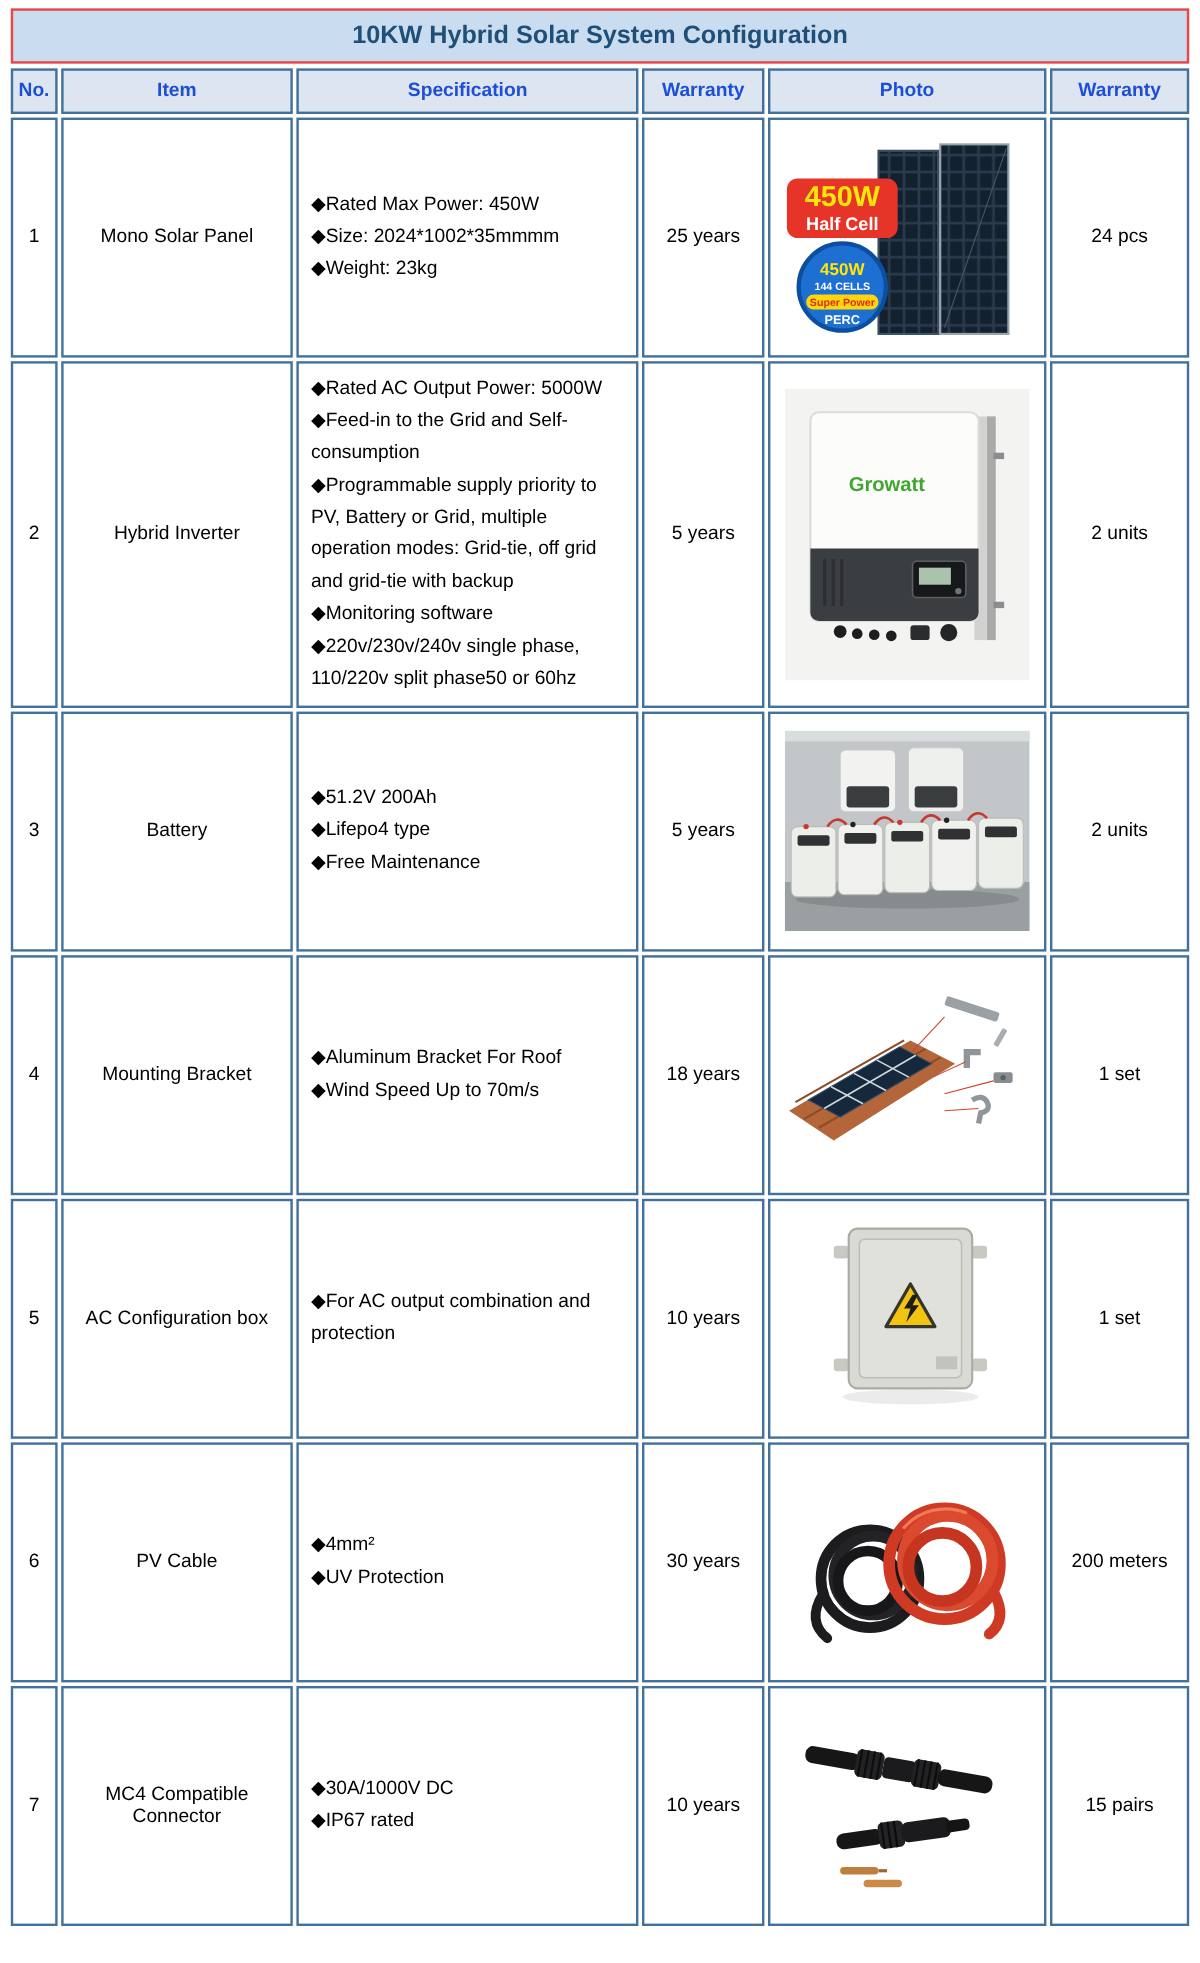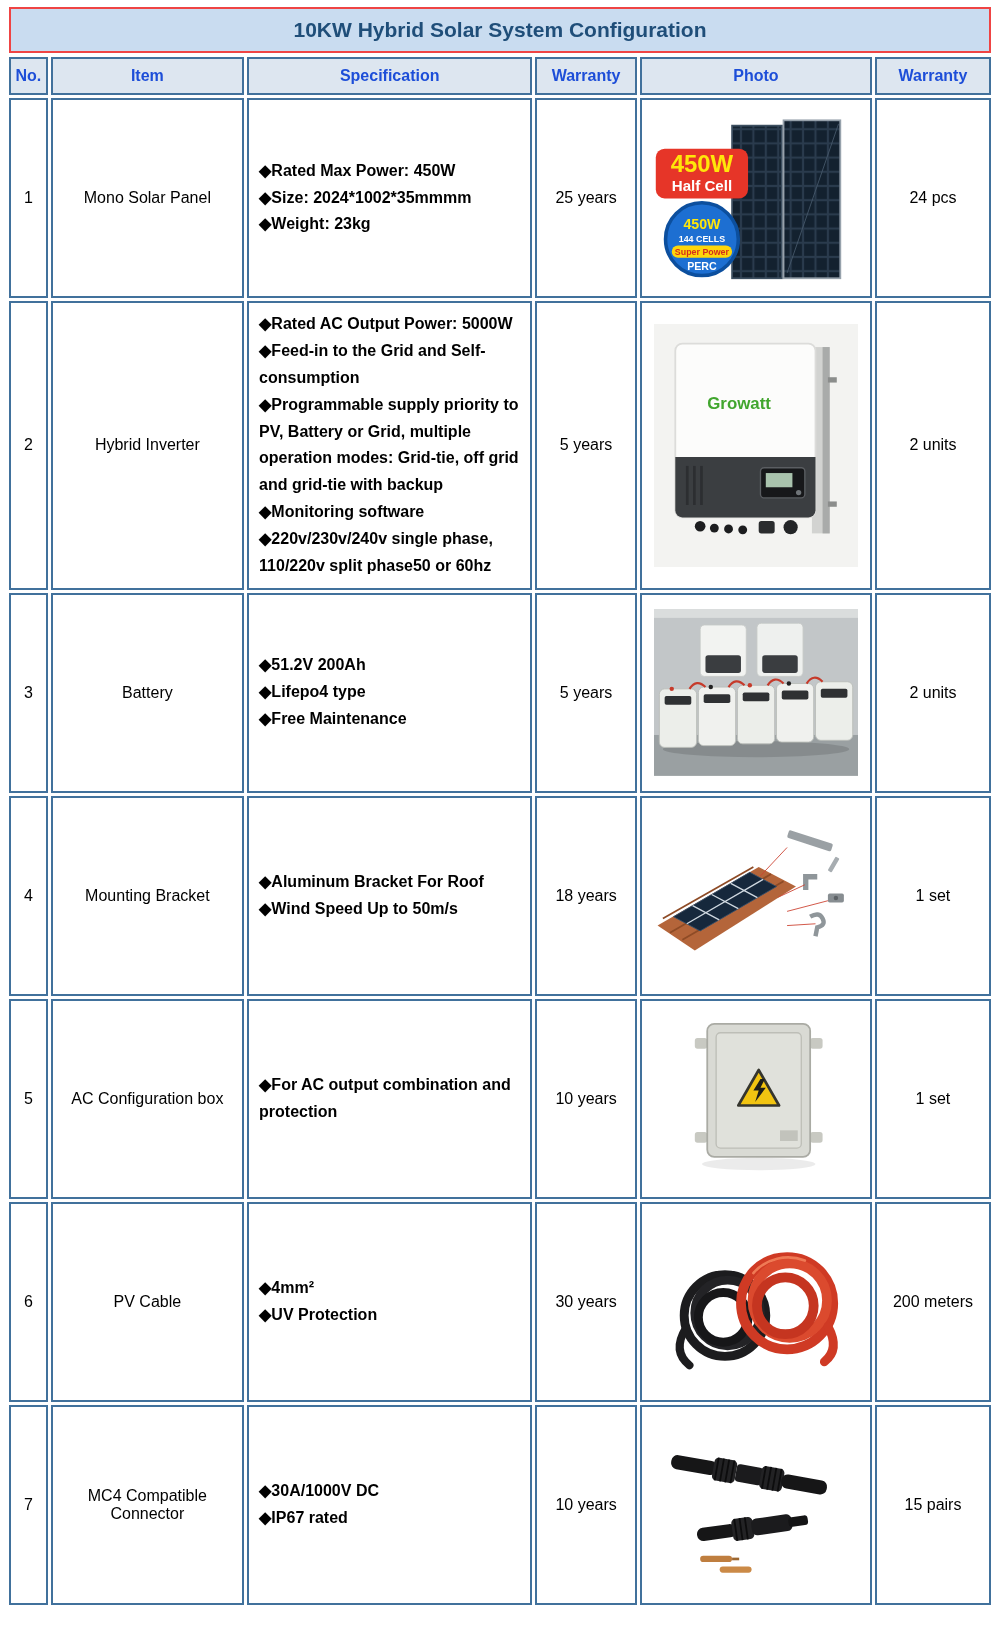--- a/index.html
+++ b/index.html
@@ -37,21 +37,21 @@
     padding:8px 2px;
   }
   td{
     background:#ffffff;
     font-size:16px;
     vertical-align:middle;
     padding:2px;
   }
   td.center{text-align:center;}
   td.item-cell{padding:2px 18px;}
-  td.spec{padding:8px 10px;text-align:left;font-weight:bold;}
+  td.spec{padding:8px 10px;text-align:left;}
   .spec-line{line-height:1.68;}
   td.photo{padding:12px;}
   td.photo svg{display:block;width:100%;height:auto;margin:0 auto;}
   svg text{font-family:"Liberation Sans", sans-serif;}
   tr.r-std{height:200px;}
   tr.r-tall{height:286px;}
   tr.head-row{height:38px;}
 </style>
 </head>
 <body>
@@ -209,21 +209,21 @@
           </svg>
         </td>
         <td class="center">2 units</td>
       </tr>
 
       <tr class="r-std">
         <td class="center">4</td>
         <td class="center item-cell">Mounting Bracket</td>
         <td class="spec">
           <div class="spec-line">◆Aluminum Bracket For Roof</div>
-          <div class="spec-line">◆Wind Speed Up to 50m/s</div>
+          <div class="spec-line">◆Wind Speed Up to 70m/s</div>
         </td>
         <td class="center">18 years</td>
         <td class="photo">
           <svg viewBox="0 0 230 188">
             <rect width="230" height="188" fill="#ffffff"></rect>
             <g>
               <polygon points="4,128 118,62 160,84 46,156" fill="#b4653a"></polygon>
               <path d="M18 136 L132 70 M32 144 L146 78 M10 120 L112 62" stroke="#8e4b26" stroke-width="2" fill="none"></path>
               <polygon points="22,118 108,68 138,84 52,134" fill="#16283c" stroke="#35506b"></polygon>
               <path d="M43.5 105.5 L73.5 121.5 M65 93 L95 109 M86.5 80.5 L116.5 96.5 M37 126 L123 76" stroke="#cfd8e0" stroke-width="1.5"></path>

